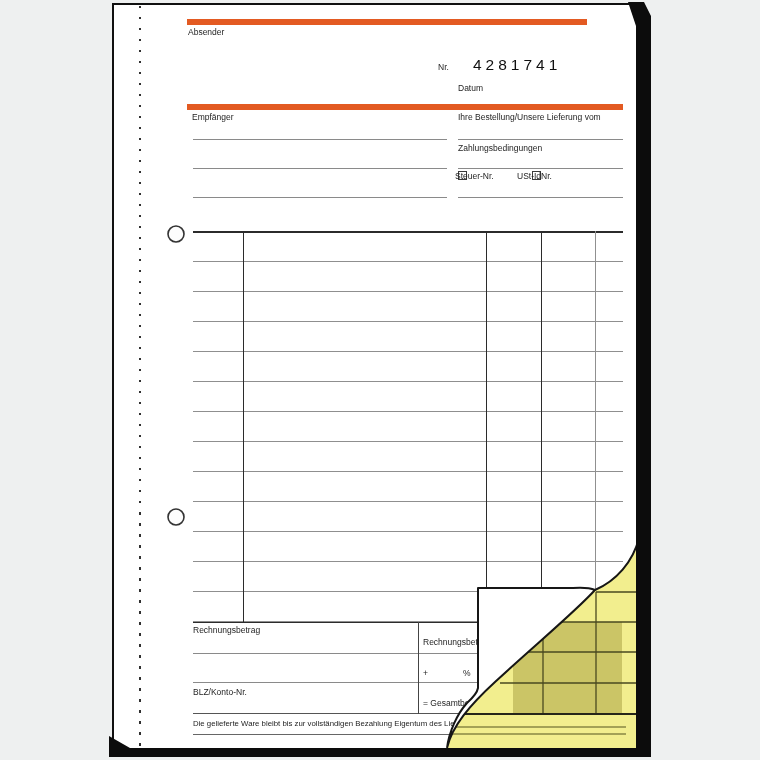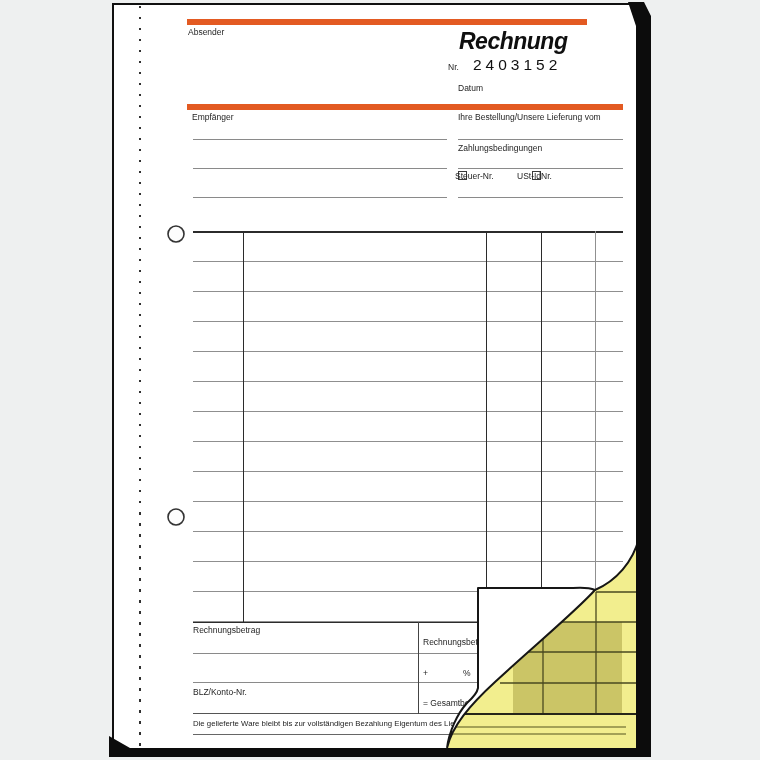--- a/index.html
+++ b/index.html
@@ -27,23 +27,22 @@
 <body>
 
 <div class="stage">
 
   <div class="abs paper"></div>
 
   <div class="perforation"></div>
 
   <div class="bar" style="left:187px;top:19px;width:400px;height:6px;"></div>
   <div class="lbl" style="left:188px;top:28px;">Absender</div>
-  <div class="title" style="left:459px;top:30px;">Rechnung</div>
-  <div class="lbl" style="left:448px;top:63px;">Nr.</div>
-  <div class="invnum" style="left:473px;top:57px;">2403152</div>
+  <div class="lbl" style="left:438px;top:63px;">Nr.</div>
+  <div class="invnum" style="left:473px;top:57px;">4281741</div>
   <div class="lbl" style="left:458px;top:84px;">Datum</div>
 
   <div class="bar" style="left:187px;top:104px;width:436px;height:5.5px;"></div>
   <div class="lbl" style="left:192px;top:113px;">Empfänger</div>
   <div class="lbl" style="left:458px;top:113px;">Ihre Bestellung/Unsere Lieferung vom</div>
 
   <div class="hline" style="left:193px;top:139px;width:254px;"></div>
   <div class="hline" style="left:193px;top:168px;width:254px;"></div>
   <div class="hline" style="left:193px;top:197px;width:254px;"></div>
 

